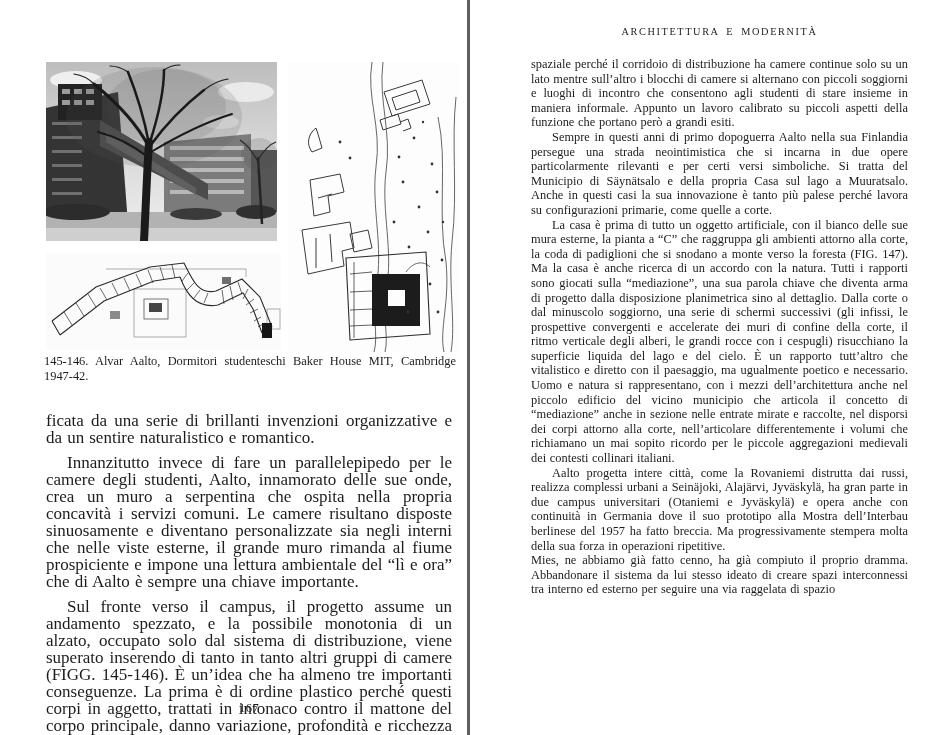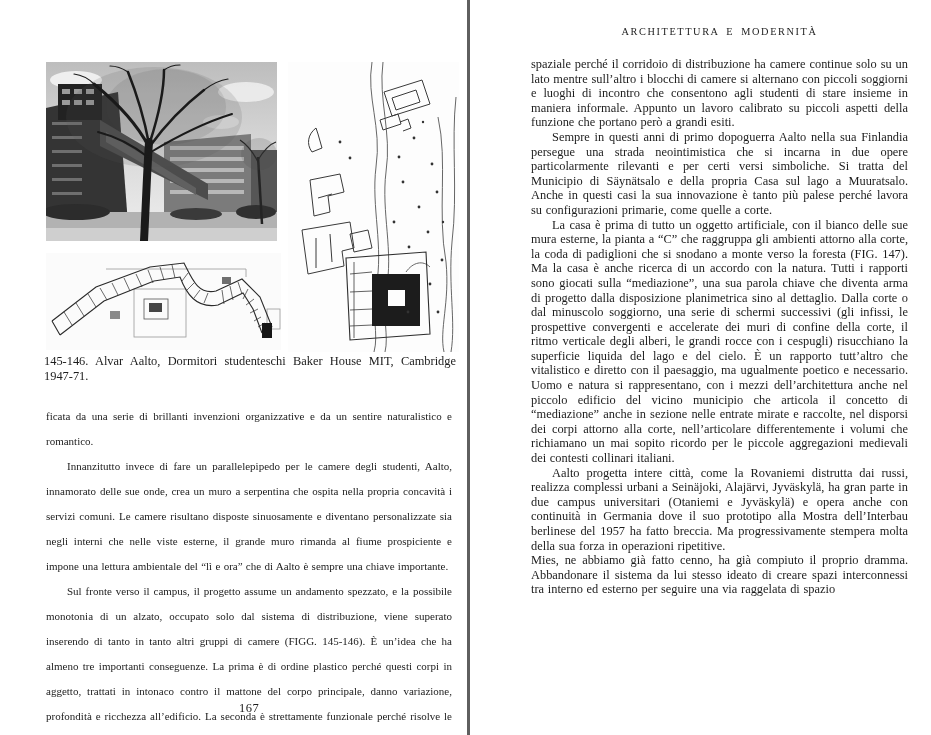--- a/index.html
+++ b/index.html
@@ -31,21 +31,21 @@
     position:absolute;left:44px;top:354px;width:412px;
   }
   .caption{
     margin:0;font-size:12.4px;line-height:15.3px;text-align:justify;
     word-spacing:.04em;
   }
   .body-col{position:absolute;}
   #left-body{left:46px;top:404px;width:406px;}
   #right-body{left:531px;top:57px;width:377px;}
   .para{margin:0;text-align:justify;word-spacing:.05em;}
-  .page-leftcol .para{font-size:11px;line-height:25px;}
+  .page-leftcol .para{font-size:17px;line-height:17px;margin-top:8px;}
   .page-rightcol .para{font-size:12.4px;line-height:14.6px;}
   .indent{text-indent:21px;}
   .section-heading{
     font-size:15.5px;font-weight:normal;text-align:center;
     margin:16px 0 13px 0;letter-spacing:.2px;
   }
   .page-number{
     position:absolute;top:701px;font-size:12.5px;letter-spacing:.5px;
     text-align:center;
   }
@@ -218,21 +218,21 @@
         <rect x="98" y="46" width="24" height="20" stroke="#555555" stroke-width="0.8" fill="none"></rect>
         <rect x="103" y="50" width="13" height="9" fill="#454545"></rect>
         <rect x="64" y="58" width="10" height="8" fill="#8a8a8a"></rect>
         <rect x="216" y="70" width="10" height="15" fill="#161616"></rect>
         <rect x="176" y="24" width="9" height="7" fill="#6f6f6f"></rect>
       </g>
     </svg>
   </div>
 
   <div class="captions">
-      <p class="caption">145-146. Alvar Aalto, Dormitori studenteschi Baker House MIT, Cambridge 1947-71.</p>
+      <p class="caption">145-146. Alvar Aalto, Dormitori studenteschi Baker House MIT, Cambridge 1947-42.</p>
     </div>
 
   <div class="body-col page-leftcol" id="left-body">
       <p class="para">ficata da una serie di brillanti invenzioni organizzative e da un sentire naturalistico e romantico.</p>
       <p class="para indent">Innanzitutto invece di fare un parallelepipedo per le camere degli studenti, Aalto, innamorato delle sue onde, crea un muro a serpentina che ospita nella propria concavità i servizi comuni. Le camere risultano disposte sinuosamente e diventano personalizzate sia negli interni che nelle viste esterne, il grande muro rimanda al fiume prospiciente e impone una lettura ambientale del “lì e ora” che di Aalto è sempre una chiave importante.</p>
       <p class="para indent">Sul fronte verso il campus, il progetto assume un andamento spezzato, e la possibile monotonia di un alzato, occupato solo dal sistema di distribuzione, viene superato inserendo di tanto in tanto altri gruppi di camere (FIGG. 145-146). È un’idea che ha almeno tre importanti conseguenze. La prima è di ordine plastico perché questi corpi in aggetto, trattati in intonaco contro il mattone del corpo principale, danno variazione, profondità e ricchezza all’edificio. La seconda è strettamente funzionale perché risolve le necessità del programma rendendo più efficiente il meccanismo distributivo. La terza è</p>
     </div>
 
   <div class="page-number left">167</div>
 

